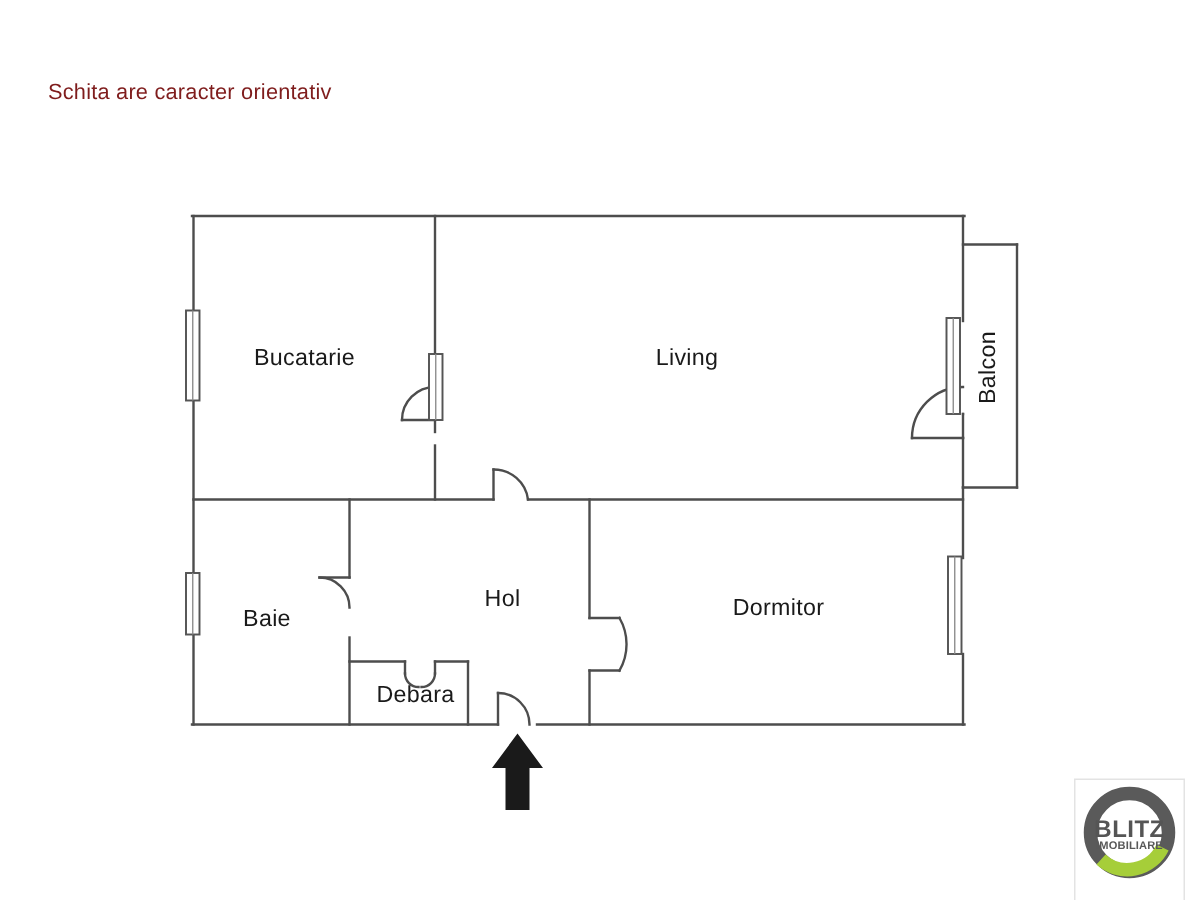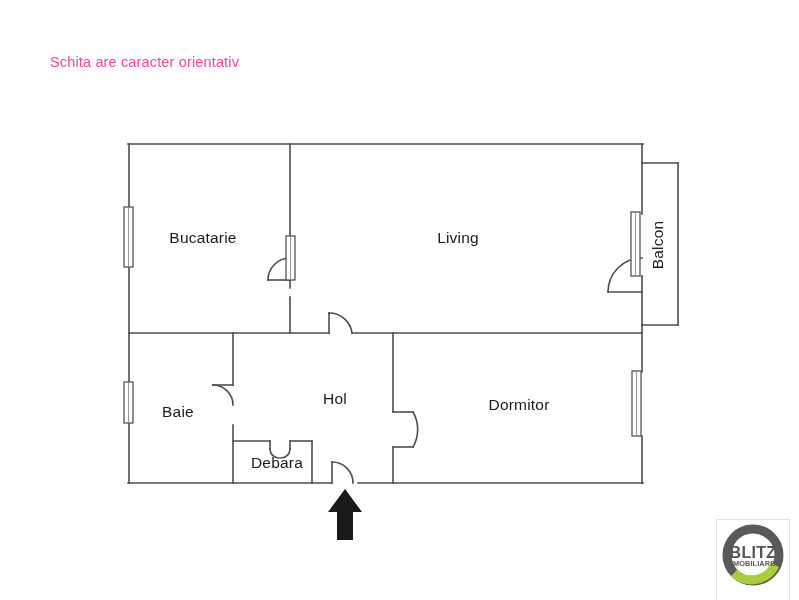--- a/index.html
+++ b/index.html
@@ -16,24 +16,24 @@
   }
   #app {
     position: relative;
     width: 799px;
     height: 600px;
     background: #ffffff;
     box-sizing: border-box;
   }
   .disclaimer {
     position: absolute;
-    left: 50px;
+    left: 32px;
     top: 54px;
     font-size: 14.5px;
-    color: #ec4899;
+    color: #7f1d1d;
     letter-spacing: 0.15px;
     white-space: nowrap;
   }
   .plan-svg {
     position: absolute;
     left: 0;
     top: 0;
     width: 799px;
     height: 600px;
   }

